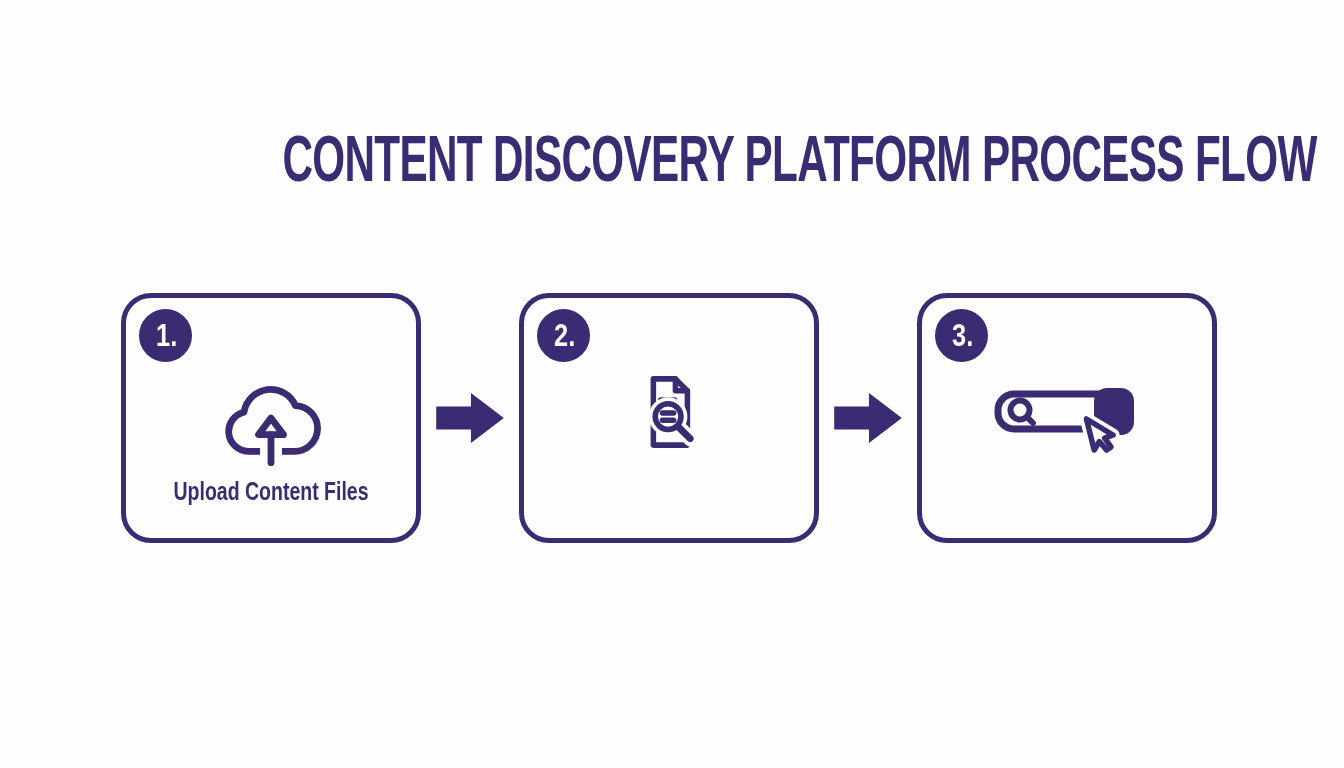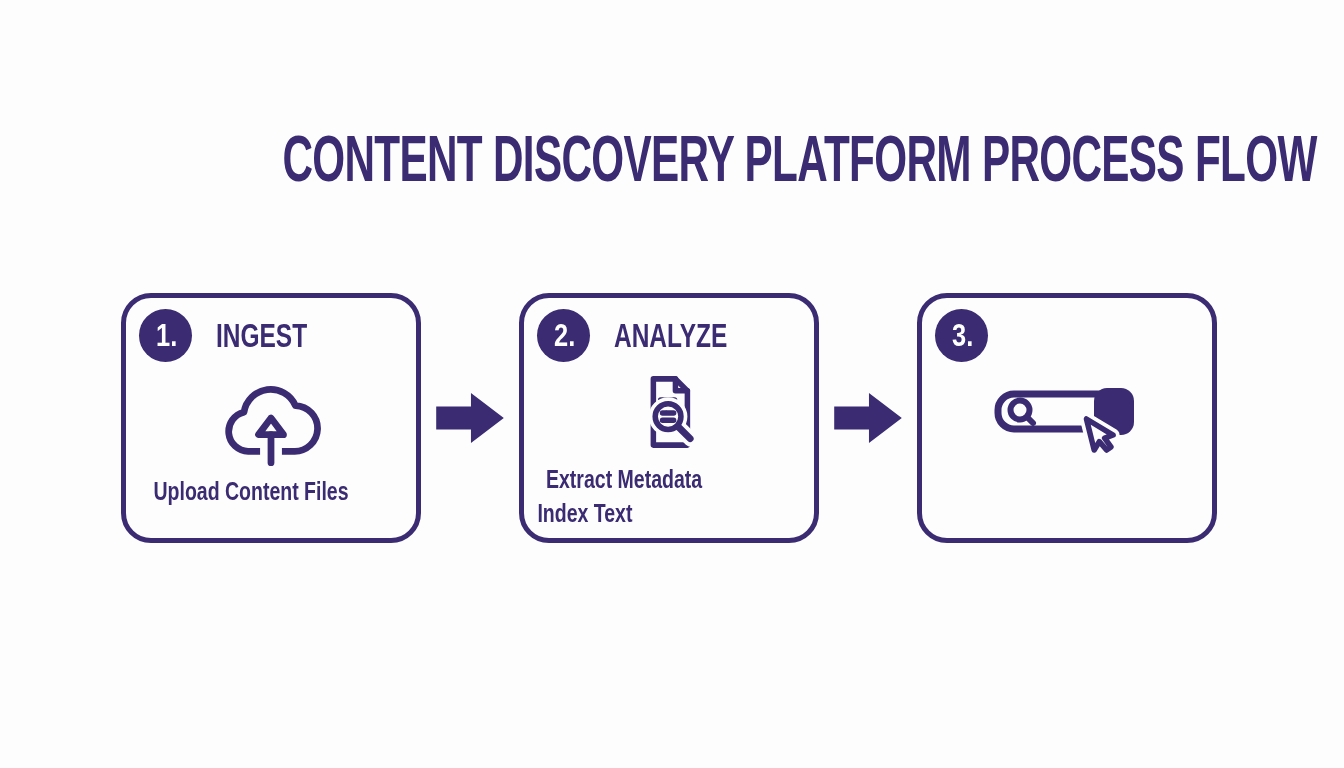--- a/index.html
+++ b/index.html
@@ -31,21 +31,21 @@
   .num-circle .condense{
     color:#ffffff;font-weight:bold;font-size:31px;transform:scaleX(0.82);
     line-height:1;padding-left:3px;
   }
   .step-label .condense{
     font-size:34px;font-weight:bold;color:#3a2b72;transform:scaleX(0.72);
     transform-origin:left center;white-space:nowrap;
   }
   .icon-area{height:104px;display:flex;align-items:center;justify-content:center;margin-top:4px;}
   .icon-area.short{height:92px;}
-  .caption{margin-top:6px;line-height:30px;}
+  .caption{text-align:center;margin-top:6px;line-height:30px;}
   .caption .condense{
     font-size:25px;font-weight:bold;color:#3a2b72;transform:scaleX(0.78);
     white-space:nowrap;
   }
   .connector{width:98px;display:flex;justify-content:center;}
   .connector svg{margin-top:97px;}
   .stroke{stroke:#3a2b72;fill:none;stroke-linecap:round;stroke-linejoin:round;}
   .halo{stroke:#fdfdfd;fill:none;stroke-linecap:round;stroke-linejoin:round;}
 </style>
 </head>
@@ -54,23 +54,20 @@
 <div class="title-wrap">
   <span class="condense">CONTENT DISCOVERY PLATFORM PROCESS FLOW</span>
 </div>
 
 <div class="flow">
 
   <div class="card">
     <div class="card-header">
       <div class="num-circle">
         <span class="condense">1.</span>
-      </div>
-      <div class="step-label">
-        <span class="condense">INGEST</span>
       </div>
     </div>
     <div class="icon-area">
       <svg width="122" height="104" viewBox="0 0 104 100">
         <path class="stroke" stroke-width="6.5" d="M30 82 a19 19 0 0 1 -4 -37.5 a26 26 0 0 1 49.5 -6.5 a16.5 16.5 0 0 1 -1.5 44 z"></path>
         <rect x="41.5" y="74" width="21" height="14" fill="#fdfdfd"></rect>
         <path class="stroke" stroke-width="6.5" d="M52 93 V66"></path>
         <path class="stroke" stroke-width="6.5" d="M52 50 L40 66 H64 Z"></path>
       </svg>
     </div>
@@ -83,40 +80,33 @@
     <svg width="68" height="56" viewBox="0 0 70 58">
       <polygon points="0,17 36,17 36,3 70,29 36,55 36,41 0,41" fill="#3a2b72"></polygon>
     </svg>
   </div>
 
   <div class="card">
     <div class="card-header">
       <div class="num-circle">
         <span class="condense">2.</span>
       </div>
-      <div class="step-label">
-        <span class="condense">ANALYZE</span>
-      </div>
     </div>
     <div class="icon-area short">
       <svg width="100" height="92" viewBox="0 0 100 100">
         <path class="stroke" stroke-width="6" d="M33 14 H57 L70 27 V86 H33 Z"></path>
         <path class="stroke" stroke-width="6" d="M57 14 V27 H70"></path>
         <path class="stroke" stroke-width="6" d="M41 37 H56"></path>
         <path class="stroke" stroke-width="7" d="M41 46 H45"></path>
         <circle cx="49" cy="55" r="14" class="halo" stroke-width="14"></circle>
         <path class="halo" stroke-width="16" d="M60 66 L74 80"></path>
         <circle cx="49" cy="55" r="14" class="stroke" stroke-width="6"></circle>
         <path class="stroke" stroke-width="6" d="M43 51 H55 M43 59 H55"></path>
         <path class="stroke" stroke-width="7.5" d="M60 66 L73 79"></path>
       </svg>
-    </div>
-    <div class="caption">
-      <span class="condense">Extract Metadata</span><br>
-      <span class="condense">Index Text</span>
     </div>
   </div>
 
   <div class="connector">
     <svg width="68" height="56" viewBox="0 0 70 58">
       <polygon points="0,17 36,17 36,3 70,29 36,55 36,41 0,41" fill="#3a2b72"></polygon>
     </svg>
   </div>
 
   <div class="card">

